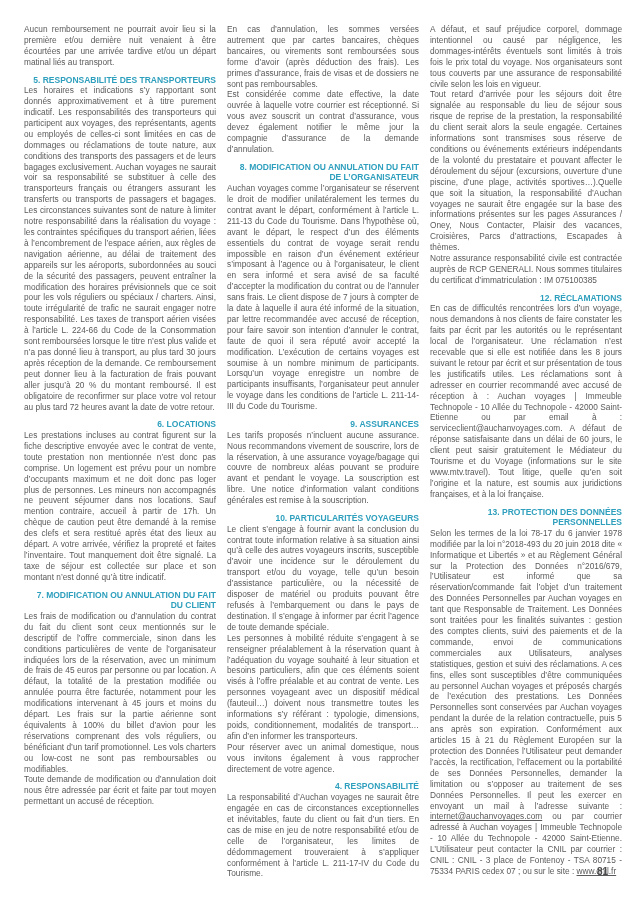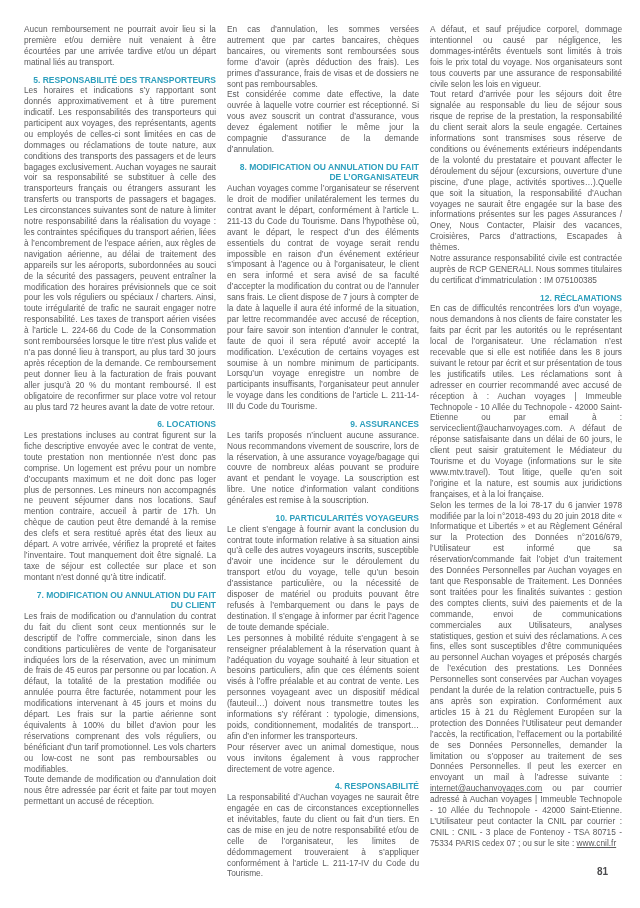--- a/index.html
+++ b/index.html
@@ -75,17 +75,18 @@
         <p>Pour réserver avec un animal domestique, nous vous invitons également à vous rapprocher directement de votre agence.</p>
         <h3>4. RESPONSABILITÉ</h3>
         <p>La responsabilité d’Auchan voyages ne saurait être engagée en cas de circonstances exceptionnelles et inévitables, faute du client ou fait d’un tiers. En cas de mise en jeu de notre responsabilité et/ou de celle de l’organisateur, les limites de dédommagement trouveraient à s’appliquer conformément à l’article L. 211-17-IV du Code du Tourisme.</p>
       </div>
     <div class="col">
         <p>A défaut, et sauf préjudice corporel, dommage intentionnel ou causé par négligence, les dommages-intérêts éventuels sont limités à trois fois le prix total du voyage. Nos organisateurs sont tous couverts par une assurance de responsabilité civile selon les lois en vigueur.</p>
         <p>Tout retard d’arrivée pour les séjours doit être signalée au responsable du lieu de séjour sous risque de reprise de la prestation, la responsabilité du client serait alors la seule engagée. Certaines informations sont transmises sous réserve de conditions ou événements extérieurs indépendants de la volonté du prestataire et pouvant affecter le déroulement du séjour (excursions, ouverture d’une piscine, d’une plage, activités sportives…).Quelle que soit la situation, la responsabilité d’Auchan voyages ne saurait être engagée sur la base des informations présentes sur les pages Assurances / Oney, Nous Contacter, Plaisir des vacances, Croisières, Parcs d’attractions, Escapades à thèmes.</p>
         <p>Notre assurance responsabilité civile est contractée auprès de RCP GENERALI. Nous sommes titulaires du certificat d’immatriculation : IM 075100385</p>
         <h3>12. RÉCLAMATIONS</h3>
         <p>En cas de difficultés rencontrées lors d’un voyage, nous demandons à nos clients de faire constater les faits par écrit par les autorités ou le représentant local de l’organisateur. Une réclamation n’est recevable que si elle est notifiée dans les 8 jours suivant le retour par écrit et sur présentation de tous les justificatifs utiles. Les réclamations sont à adresser en courrier recommandé avec accusé de réception à : Auchan voyages | Immeuble Technopole - 10 Allée du Technopole - 42000 Saint-Etienne ou par email à : serviceclient@auchanvoyages.com. A défaut de réponse satisfaisante dans un délai de 60 jours, le client peut saisir gratuitement le Médiateur du Tourisme et du Voyage (informations sur le site www.mtv.travel). Tout litige, quelle qu’en soit l’origine et la nature, est soumis aux juridictions françaises, et à la loi française.</p>
+        <h3>13. PROTECTION DES DONNÉES PERSONNELLES</h3>
         <p>Selon les termes de la loi 78-17 du 6 janvier 1978 modifiée par la loi n°2018-493 du 20 juin 2018 dite « Informatique et Libertés » et au Règlement Général sur la Protection des Données n°2016/679, l’Utilisateur est informé que sa réservation/commande fait l’objet d’un traitement des Données Personnelles par Auchan voyages en tant que Responsable de Traitement. Les Données sont traitées pour les finalités suivantes : gestion des comptes clients, suivi des paiements et de la commande, envoi de communications commerciales aux Utilisateurs, analyses statistiques, gestion et suivi des réclamations. A ces fins, elles sont susceptibles d’être communiquées au personnel Auchan voyages et préposés chargés de l’exécution des prestations. Les Données Personnelles sont conservées par Auchan voyages pendant la durée de la relation contractuelle, puis 5 ans après son expiration. Conformément aux articles 15 à 21 du Règlement Européen sur la protection des Données l’Utilisateur peut demander l’accès, la rectification, l’effacement ou la portabilité de ses Données Personnelles, demander la limitation ou s’opposer au traitement de ses Données Personnelles. Il peut les exercer en envoyant un mail à l’adresse suivante : <u>internet@auchanvoyages.com</u> ou par courrier adressé à Auchan voyages | Immeuble Technopole - 10 Allée du Technopole - 42000 Saint-Etienne. L’Utilisateur peut contacter la CNIL par courrier : CNIL : CNIL - 3 place de Fontenoy - TSA 80715 - 75334 PARIS cedex 07 ; ou sur le site : <u>www.cnil.fr</u></p>
       </div>
   </div>
   <div class="page-number">81</div>
 </div>
 
 </body></html>

